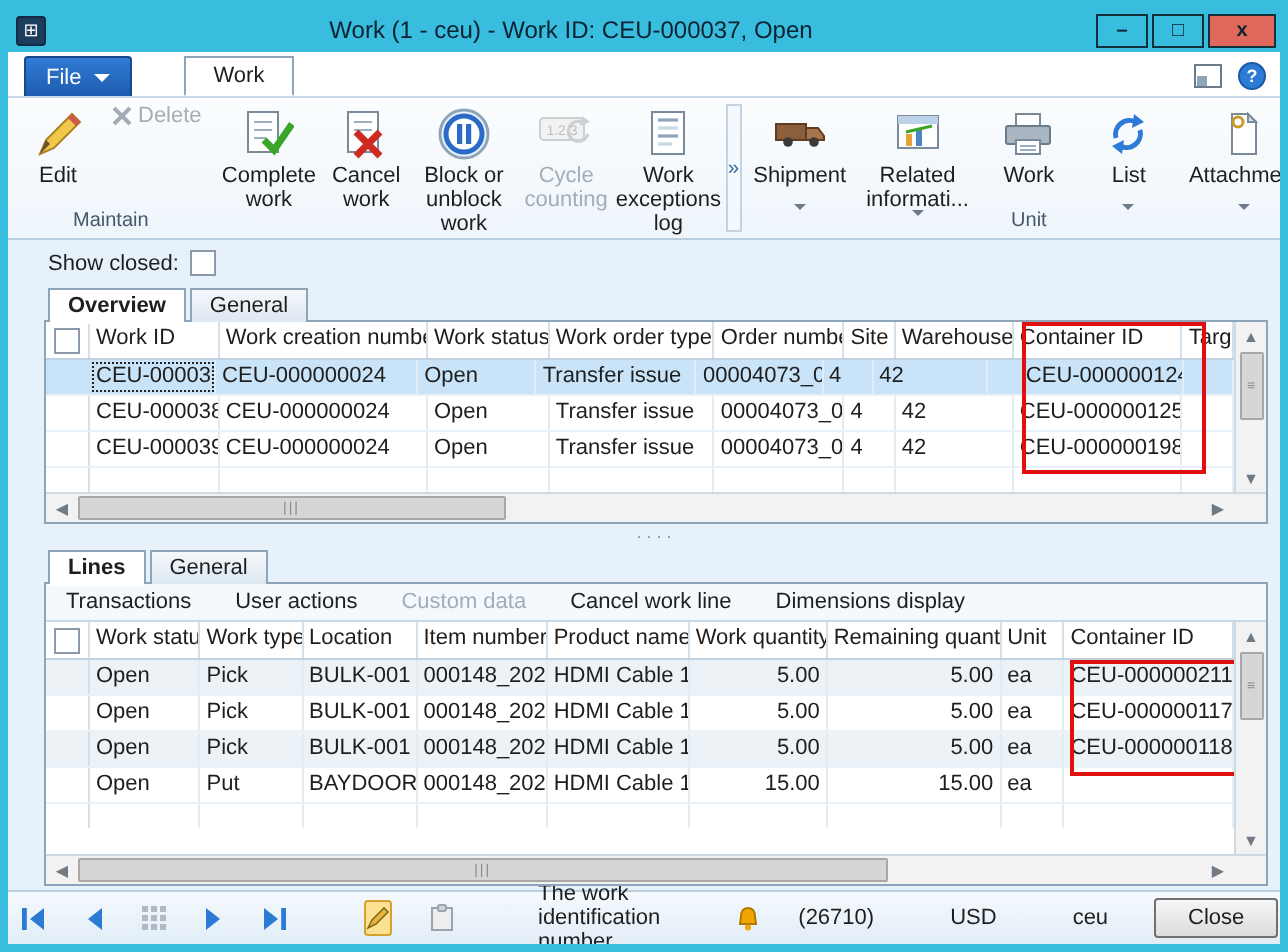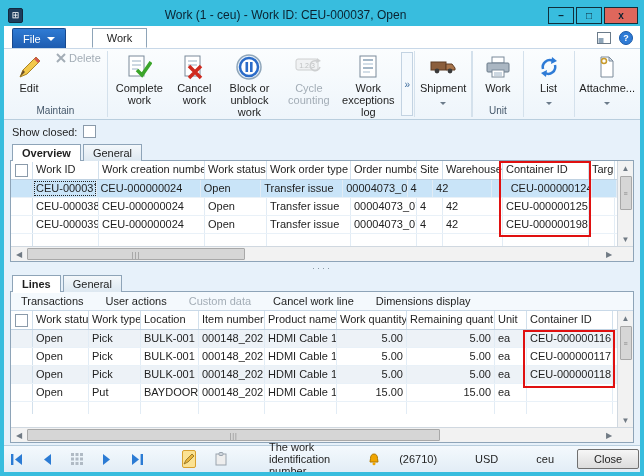--- a/index.html
+++ b/index.html
@@ -33,21 +33,21 @@
   .rbtn .rlbl { text-align:center; line-height:12px; max-width:74px; }
   .rbtn.disabled .rlbl { color:#a3adb6; }
   .rbtn.disabled .ric { opacity:.45; }
   .smallbtn { display:flex; align-items:center; gap:3px; padding:2px 4px; color:#a3adb6; }
   .editwrap { display:flex; align-items:flex-start; }
   .editcol { display:flex; flex-direction:column; }
   .ofl { width:15px; border:1px solid #c3d3e2; background:#f4f9fd; margin:3px 1px; display:flex; align-items:center; justify-content:center; color:#3a6a9a; font-size:10px; }
   .ddcaret { width:0; height:0; border-left:3px solid transparent; border-right:3px solid transparent; border-top:3px solid #6b7b8a; margin-top:2px; }
 
   
-  .bodyarea { flex:1; background:#e7f1fa; padding:3px 6px 2px 6px; display:flex; flex-direction:column; }
+  .bodyarea { flex:1; background:#e7f1fa; padding:3px 6px 2px 18px; display:flex; flex-direction:column; }
   .showclosed { display:flex; align-items:center; gap:6px; padding:2px 0 4px 2px; }
   .cb { width:13px; height:13px; border:1px solid #8a9aaa; background:#fff; display:inline-block; }
   .tabstrip { display:flex; align-items:flex-end; height:19px; position:relative; z-index:2; padding-left:2px; }
   .ptab { border:1px solid #8ea4b8; border-bottom:none; background:linear-gradient(#f4f8fb,#dde8f1); padding:2px 9px; margin-right:2px; }
   .ptab.active { background:#fff; font-weight:bold; position:relative; }
   .ptab.active::after { content:""; position:absolute; left:0; right:0; bottom:-1px; height:1px; background:#fff; }
 
   .panel { background:#fff; border:1px solid #8ea4b8; position:relative; margin-top:-1px; }
   .gridwrap { display:flex; }
   .gridcol { flex:1; overflow:hidden; position:relative; }
@@ -231,20 +231,37 @@
                 <circle cx="21" cy="14" r="2.4" fill="#3a3a3a"></circle>
               </svg>
           </span>
           <span class="rlbl">Shipment</span>
         </div>
       </div>
       <div class="glabel"><span class="ddcaret"></span></div>
     </div>
     <div class="gsep"></div>
 
+    <div class="rgroup">
+      <div class="gbody">
+        <div class="rbtn">
+          <span class="ric">
+            <svg width="24" height="22" viewBox="0 0 24 22">
+                <rect x="2" y="2" width="20" height="16" fill="#fff" stroke="#7a8a9a"></rect>
+                <rect x="2" y="2" width="20" height="4" fill="#bcd2e8"></rect>
+                <rect x="6" y="11" width="3" height="6" fill="#e8a13c"></rect>
+                <rect x="11" y="8" width="3" height="9" fill="#4a86c8"></rect>
+                <path d="M6 10 L19 7" stroke="#3ba52a" stroke-width="1.5" fill="none"></path>
+              </svg>
+          </span>
+          <span class="rlbl">Related informati...</span>
+        </div>
+      </div>
+      <div class="glabel"><span class="ddcaret"></span></div>
+    </div>
     <div class="gsep"></div>
 
     <div class="rgroup">
       <div class="gbody">
         <div class="rbtn">
           <span class="ric">
             <svg width="28" height="24" viewBox="0 0 28 24">
                 <rect x="8" y="2" width="12" height="6" fill="#fff" stroke="#7a8a9a"></rect>
                 <rect x="3" y="8" width="22" height="9" rx="1" fill="#aab6c2" stroke="#6b7b8a"></rect>
                 <rect x="8" y="15" width="12" height="7" fill="#fff" stroke="#7a8a9a"></rect>
@@ -427,21 +444,21 @@
               <div class="grow alt">
                 <div class="cbcell"></div>
                 <div class="cell" style="width: 56px;">Open</div>
                 <div class="cell" style="width: 52px;">Pick</div>
                 <div class="cell" style="width: 58px;">BULK-001</div>
                 <div class="cell" style="width: 66px;">000148_202</div>
                 <div class="cell" style="width: 72px;">HDMI Cable 12'</div>
                 <div class="cell r" style="width: 70px;">5.00</div>
                 <div class="cell r" style="width: 88px;">5.00</div>
                 <div class="cell" style="width: 32px;">ea</div>
-                <div class="cell" style="width: 86px;">CEU-000000116</div>
+                <div class="cell" style="width: 86px;">CEU-000000211</div>
               </div>
               <div class="grow">
                 <div class="cbcell"></div>
                 <div class="cell" style="width: 56px;">Open</div>
                 <div class="cell" style="width: 52px;">Pick</div>
                 <div class="cell" style="width: 58px;">BULK-001</div>
                 <div class="cell" style="width: 66px;">000148_202</div>
                 <div class="cell" style="width: 72px;">HDMI Cable 12'</div>
                 <div class="cell r" style="width: 70px;">5.00</div>
                 <div class="cell r" style="width: 88px;">5.00</div>

